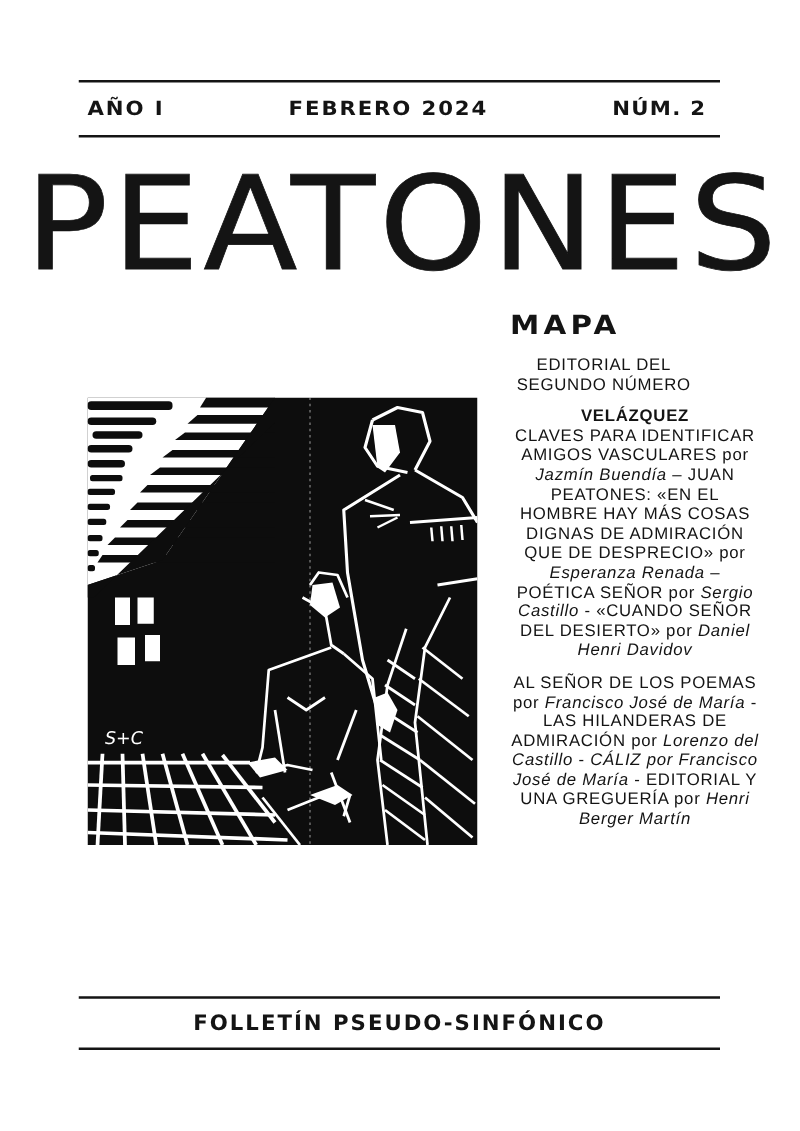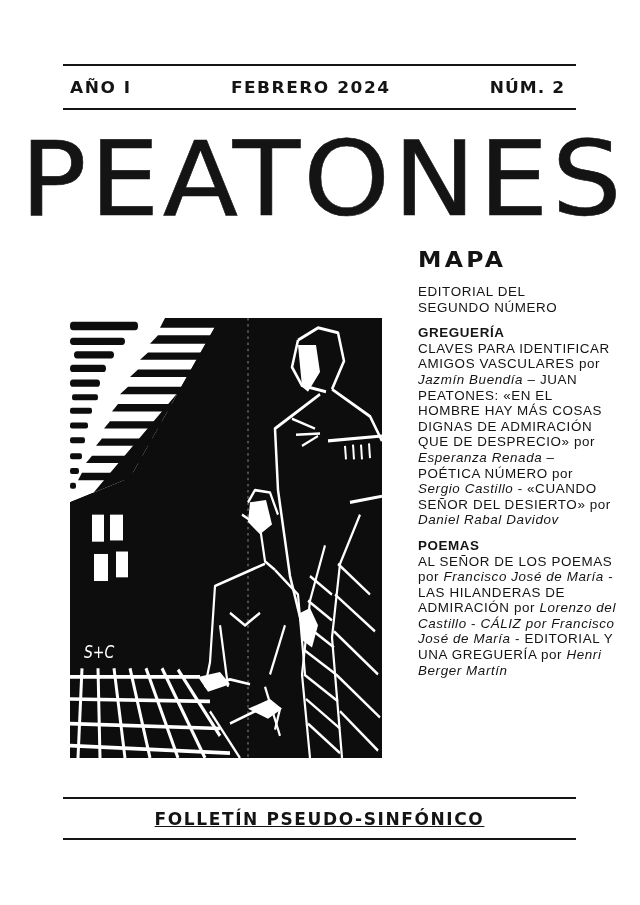--- a/index.html
+++ b/index.html
@@ -52,65 +52,65 @@
       letter-spacing: 3px;
       transform: scaleX(1.06);
       transform-origin: center;
       -webkit-text-stroke: 0.6px #141414;
     }
     .artwork {
       position: absolute;
       left: 70px;
       top: 318px;
       width: 312px;
-      height: 440px;
+      height: 358px;
     }
     .artwork svg { display: block; width: 100%; height: 100%; }
     .contents {
       position: absolute;
-      left: 418px;
+      left: 408px;
       top: 248px;
       width: 200px;
     }
     .section-title {
       font-family: "DejaVu Sans", sans-serif;
       font-weight: bold;
       font-size: 21px;
       letter-spacing: 3px;
       line-height: 24px;
       margin: 0 0 12px 0;
       transform: scaleX(1.12);
       transform-origin: left;
     }
     .toc-block {
       font-family: "Liberation Sans", sans-serif;
       font-size: 13.4px;
       line-height: 15.6px;
       letter-spacing: 0.6px;
       margin-bottom: 10px;
+      text-align: center;
     }
     .toc-heading {
       font-weight: bold;
       display: block;
     }
     .toc-block em { font-style: italic; }
     .footer-row {
       position: absolute;
       left: 63px;
       width: 513px;
       top: 806px;
       height: 26px;
       text-align: center;
       font-family: "DejaVu Sans", sans-serif;
       font-weight: bold;
       font-size: 17px;
       letter-spacing: 1.6px;
       line-height: 26px;
       white-space: nowrap;
-      text-decoration: underline;
     }
   </style>
 </head>
 <body>
 
 <div class="rule" style="top:64px;"></div>
 <div class="masthead-row">
   <span>AÑO I</span>
   <span>FEBRERO 2024</span>
   <span class="issue">NÚM. 2</span>
@@ -235,48 +235,47 @@
 </div>
 
 <div class="contents">
   <h2 class="section-title">MAPA</h2>
 
   <div class="toc-block" style="width:150px;">
     <span>EDITORIAL DEL SEGUNDO NÚMERO</span>
   </div>
 
   <div class="toc-block">
-    <span class="toc-heading">GREGUERÍA</span>
+    <span class="toc-heading">VELÁZQUEZ</span>
     <span>
       <span>CLAVES PARA IDENTIFICAR AMIGOS VASCULARES</span>
       <span>por</span>
       <em>Jazmín Buendía</em>
       <span>–</span>
     </span>
     <span>
       <span>JUAN PEATONES: «EN EL HOMBRE HAY MÁS COSAS DIGNAS DE ADMIRACIÓN QUE DE DESPRECIO»</span>
       <span>por</span>
       <em>Esperanza Renada</em>
       <span>–</span>
     </span>
     <span>
-      <span>POÉTICA NÚMERO</span>
+      <span>POÉTICA SEÑOR</span>
       <span>por</span>
       <em>Sergio Castillo</em>
       <span>-</span>
     </span>
     <span>
       <span>«CUANDO SEÑOR DEL DESIERTO»</span>
       <span>por</span>
-      <em>Daniel Rabal Davidov</em>
+      <em>Daniel Henri Davidov</em>
     </span>
   </div>
 
   <div class="toc-block">
-    <span class="toc-heading">POEMAS</span>
     <span>
       <span>AL SEÑOR DE LOS POEMAS</span>
       <span>por</span>
       <em>Francisco José de María</em>
       <span>-</span>
     </span>
     <span>
       <span>LAS HILANDERAS DE ADMIRACIÓN</span>
       <span>por</span>
       <em>Lorenzo del Castillo</em>

